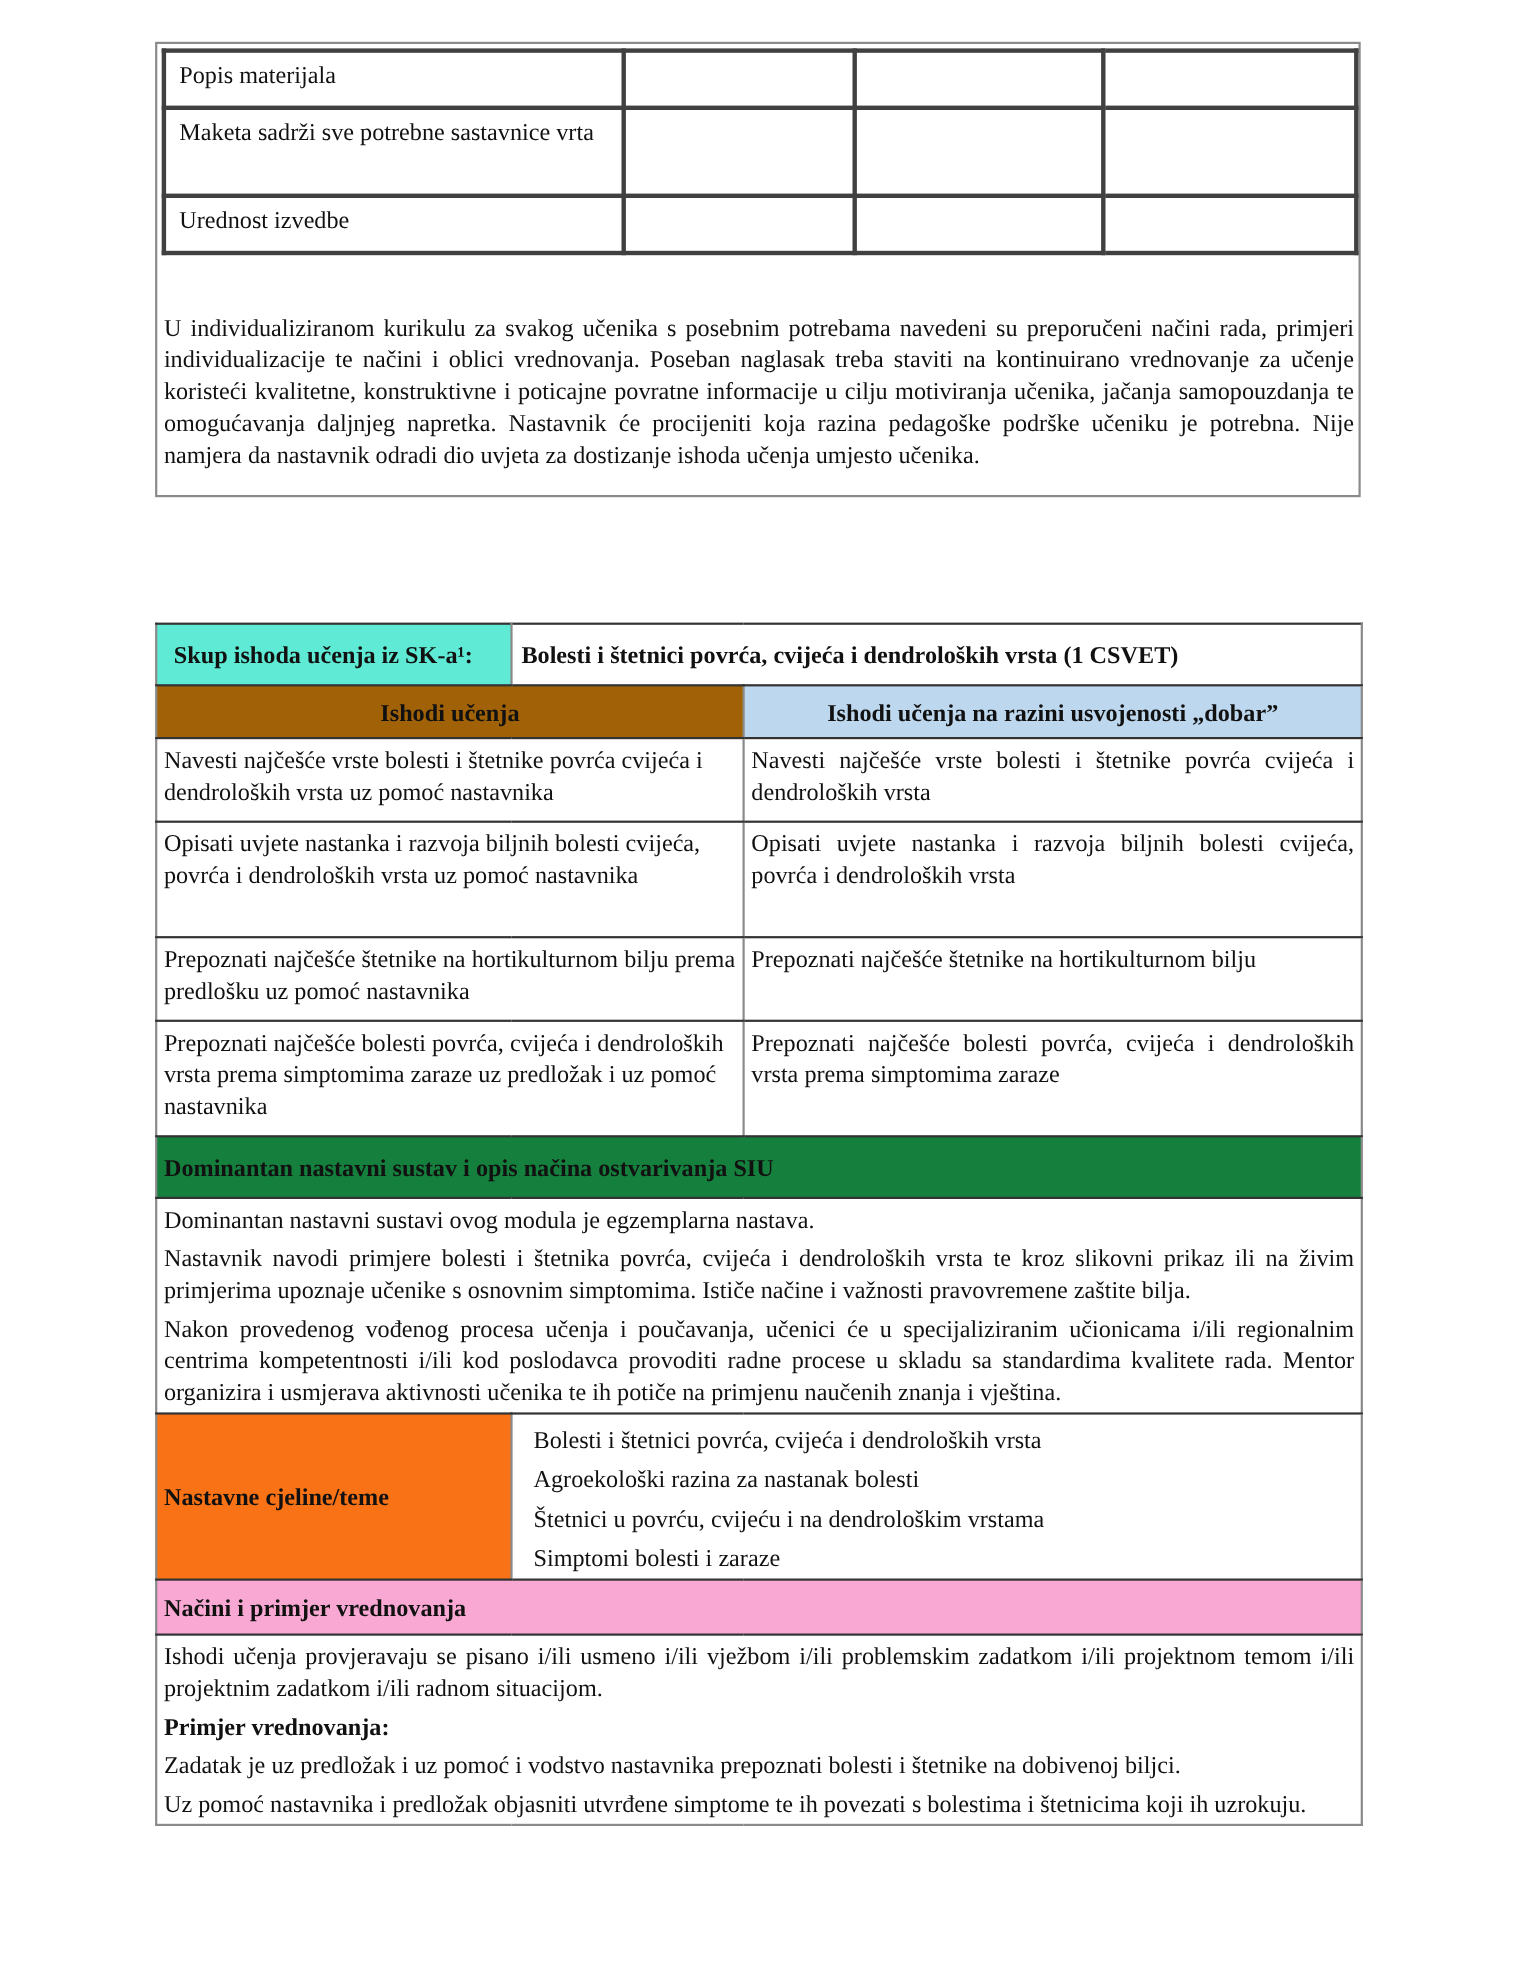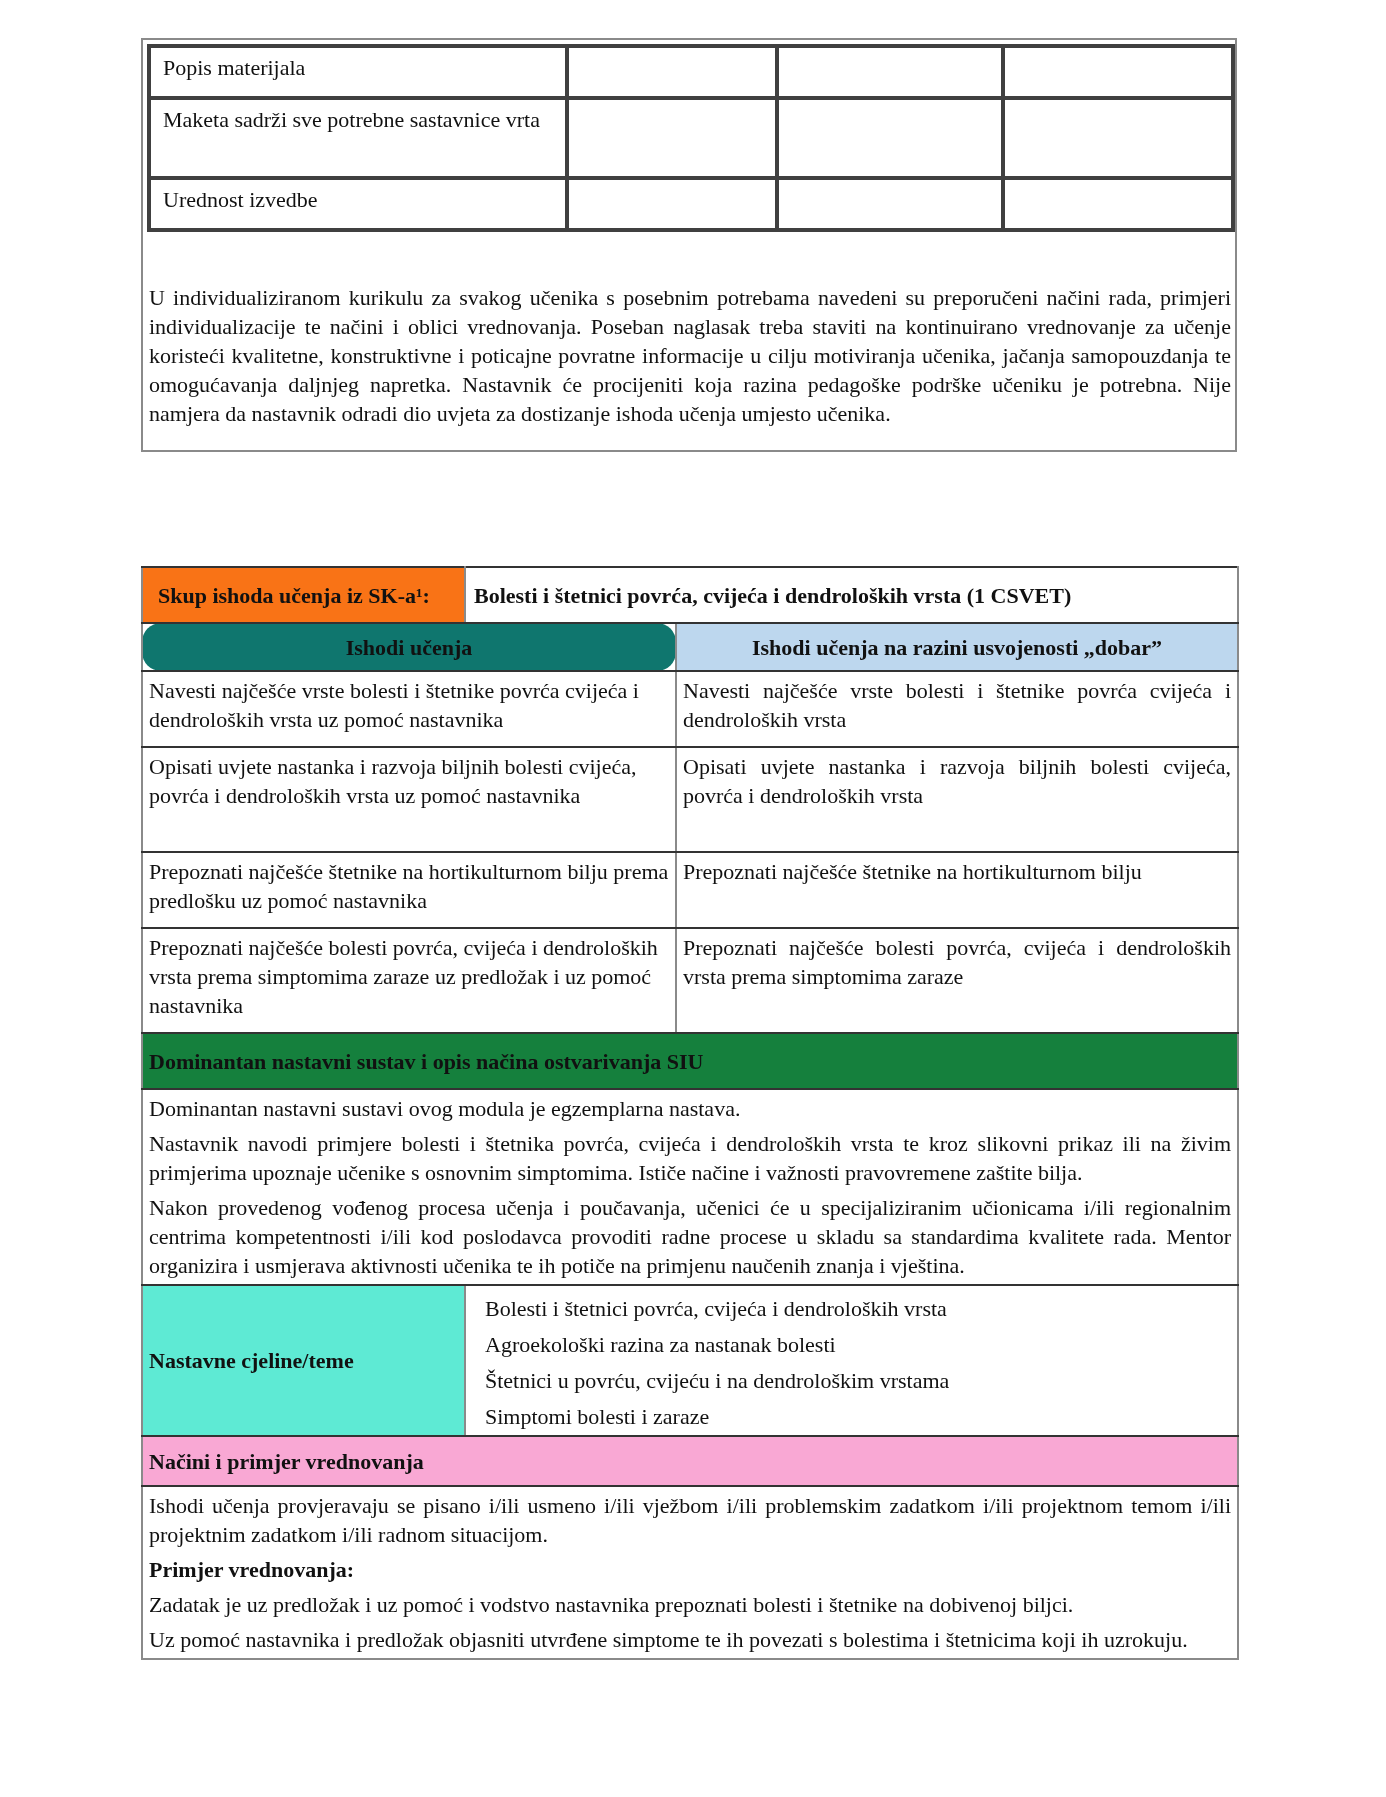--- a/index.html
+++ b/index.html
@@ -59,25 +59,25 @@
 </div>
 
 <table class="doc" id="sk">
   <colgroup>
     <col style="width:323px">
       <col style="width:211px">
       <col style="width:562px">
   </colgroup>
   <tbody>
       <tr>
-    <td class="blue bold outer" style="vertical-align: middle; height: 46px; background: #f97316; padding-left: 15px;">Skup ishoda učenja iz SK-a¹:</td>
+    <td class="blue bold outer" style="vertical-align: middle; height: 46px; background: #5eead4; padding-left: 15px;">Skup ishoda učenja iz SK-a¹:</td>
     <td colspan="2" class="bold outer" style="vertical-align:middle;padding-left:8px">Bolesti i štetnici povrća, cvijeća i dendroloških vrsta (1 CSVET)</td>
   </tr>
   <tr>
-    <td colspan="2" class="blue bold center outer" style="height: 38px; background: #0f766e; border-radius: 19px;">Ishodi učenja</td>
+    <td colspan="2" class="blue bold center outer" style="height: 38px; background: #a16207;">Ishodi učenja</td>
     <td class="blue bold center outer" style="background: rgb(189, 215, 238);">Ishodi učenja na razini usvojenosti „dobar”</td>
   </tr>
   <tr>
     <td colspan="2" class="outer" style="height:66px">Navesti najčešće vrste bolesti i štetnike povrća cvijeća i dendroloških vrsta uz pomoć nastavnika</td>
     <td class="just outer">Navesti najčešće vrste bolesti i štetnike povrća cvijeća i dendroloških vrsta</td>
   </tr>
   <tr>
     <td colspan="2" class="outer" style="height:95px">Opisati uvjete nastanka i razvoja biljnih bolesti cvijeća, povrća i dendroloških vrsta uz pomoć nastavnika</td>
     <td class="just outer">Opisati uvjete nastanka i razvoja biljnih bolesti cvijeća, povrća i dendroloških vrsta</td>
   </tr>
@@ -93,21 +93,21 @@
     <td colspan="3" class="blue bold outer" style="vertical-align: middle; height: 46px; background: #15803d;">Dominantan nastavni sustav i opis načina ostvarivanja SIU</td>
   </tr>
   <tr>
     <td colspan="3" class="outer">
       <p>Dominantan nastavni sustavi ovog modula je egzemplarna nastava.</p>
       <p>Nastavnik navodi primjere bolesti i štetnika povrća, cvijeća i dendroloških vrsta te kroz slikovni prikaz ili na živim primjerima upoznaje učenike s osnovnim simptomima. Ističe načine i važnosti pravovremene zaštite bilja.</p>
       <p>Nakon provedenog vođenog procesa učenja i poučavanja, učenici će u specijaliziranim učionicama i/ili regionalnim centrima kompetentnosti i/ili kod poslodavca provoditi radne procese u skladu sa standardima kvalitete rada. Mentor organizira i usmjerava aktivnosti učenika te ih potiče na primjenu naučenih znanja i vještina.</p>
     </td>
   </tr>
   <tr>
-    <td class="blue bold outer" style="vertical-align: middle; background: #5eead4;">Nastavne cjeline/teme</td>
+    <td class="blue bold outer" style="vertical-align: middle; background: #f97316;">Nastavne cjeline/teme</td>
     <td colspan="2" class="outer" style="padding-top:8px">
       <div class="topic">Bolesti i štetnici povrća, cvijeća i dendroloških vrsta</div>
       <div class="topic">Agroekološki razina za nastanak bolesti</div>
       <div class="topic">Štetnici u povrću, cvijeću i na dendrološkim vrstama</div>
       <div class="topic" style="margin-bottom:0">Simptomi bolesti i zaraze</div>
     </td>
   </tr>
   <tr>
     <td colspan="3" class="blue bold outer" style="vertical-align: middle; height: 40px; background: #f9a8d4; margin-top: 12px;">Načini i primjer vrednovanja</td>
   </tr>

